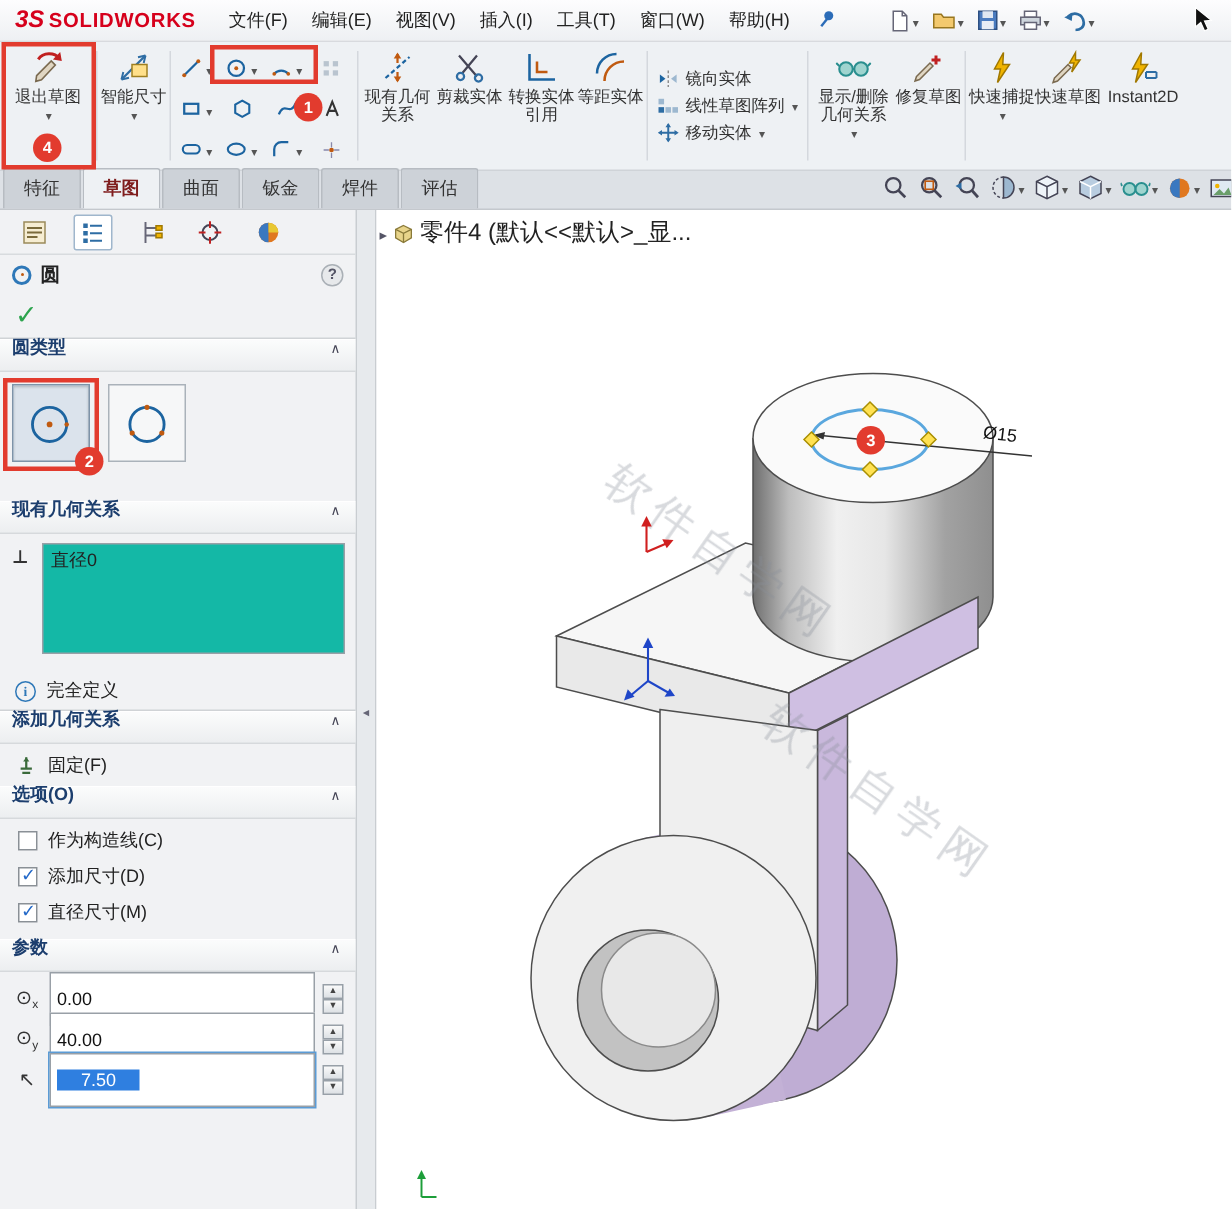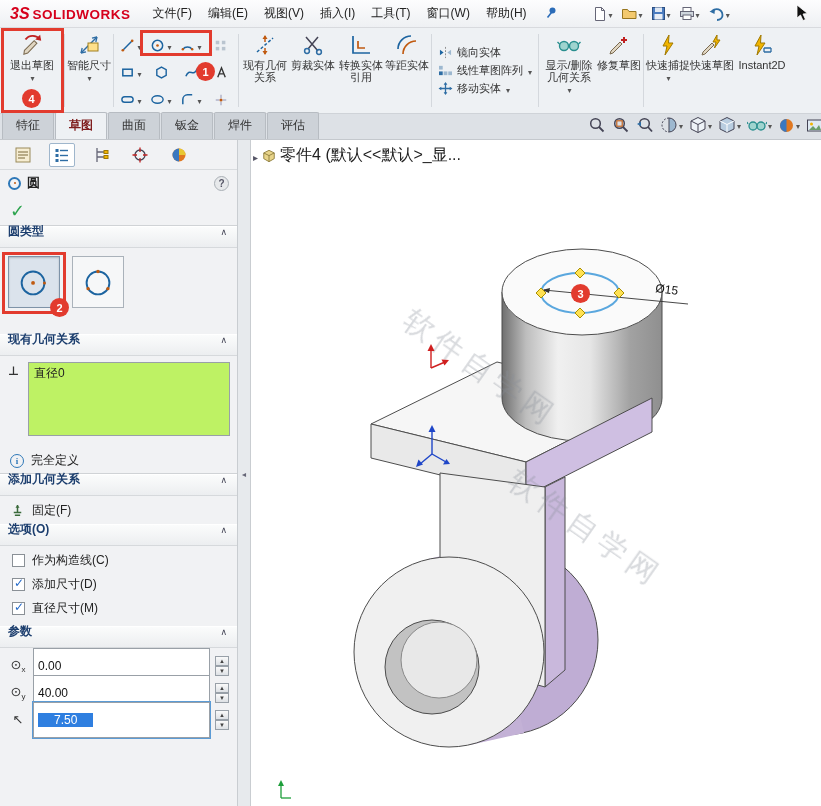--- a/index.html
+++ b/index.html
@@ -60,21 +60,21 @@
   .pm-actions{height:30px;display:flex;align-items:center;padding:0 10px;border-bottom:1px solid #d0d3d6;}
   .ok-check::after{content:"✓";color:#2da44e;font-size:18px;font-weight:bold;}
   .pm-header{height:22px;display:flex;align-items:center;justify-content:space-between;padding:0 10px 12px 8px;color:#1c3e6e;font-weight:bold;background:linear-gradient(#fbfcfc,#eceef0);border-top:1px solid #fff;border-bottom:1px solid #d6d9dc;}
   .pm-header .chev::after{content:"∧";font-size:9px;color:#445;font-weight:normal;}
   .type-area{height:86px;display:flex;gap:12px;padding:8px 0 0 8px;}
   .type-btn{width:52px;height:52px;background:#f6f7f8;border:1px solid #aab2ba;display:flex;align-items:center;justify-content:center;}
   .type-btn.active{background:#dbe3ec;border-color:#7e93a8;box-shadow:inset 0 1px 2px rgba(0,0,0,.2);}
   .rel-area{height:92px;position:relative;}
   .rel-icon{position:absolute;left:8px;top:8px;font-weight:bold;color:#333;}
   .rel-icon::after{content:"⊥";}
-  .rel-list{position:absolute;left:28px;top:6px;width:202px;height:74px;background:#bef264;border:1px solid #99a0a7;}
+  .rel-list{position:absolute;left:28px;top:6px;width:202px;height:74px;background:#14b8a6;border:1px solid #99a0a7;}
   .rel-item{padding:2px 5px;font-size:12px;}
   .status-row{height:26px;display:flex;align-items:center;gap:7px;padding:0 10px;border-bottom:1px solid #d0d3d6;}
   .info-i{width:14px;height:14px;border-radius:50%;border:1.5px solid #2e78b8;color:#2e78b8;display:flex;align-items:center;justify-content:center;font-size:9px;font-weight:bold;}
   .info-i::after{content:"i";font-family:"Liberation Serif",serif;}
   .fixed-row{height:28px;display:flex;align-items:center;gap:7px;padding:0 10px;}
   .opt-rows{padding:2px 0 6px;}
   .cbrow{height:24px;display:flex;align-items:center;gap:7px;padding:0 12px;}
   .cb{width:13px;height:13px;background:#fff;border:1px solid #8a9096;position:relative;flex:0 0 auto;}
   .cb.checked::after{content:"✓";position:absolute;left:1px;top:-3px;color:#2268c8;font-size:12px;font-weight:bold;}
   .param-rows{padding:4px 0;}

